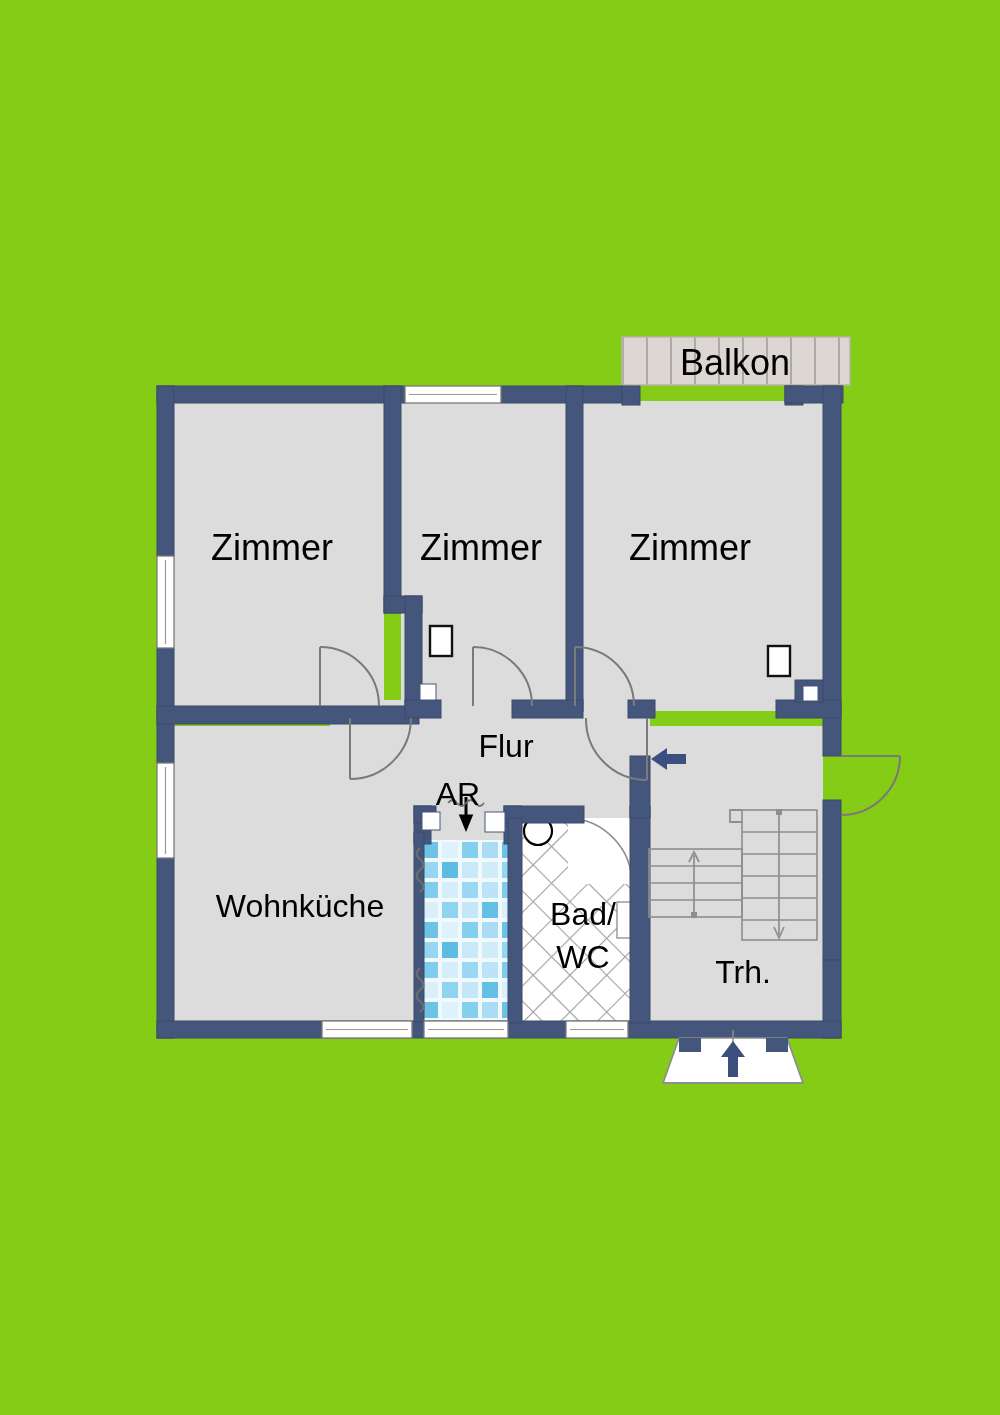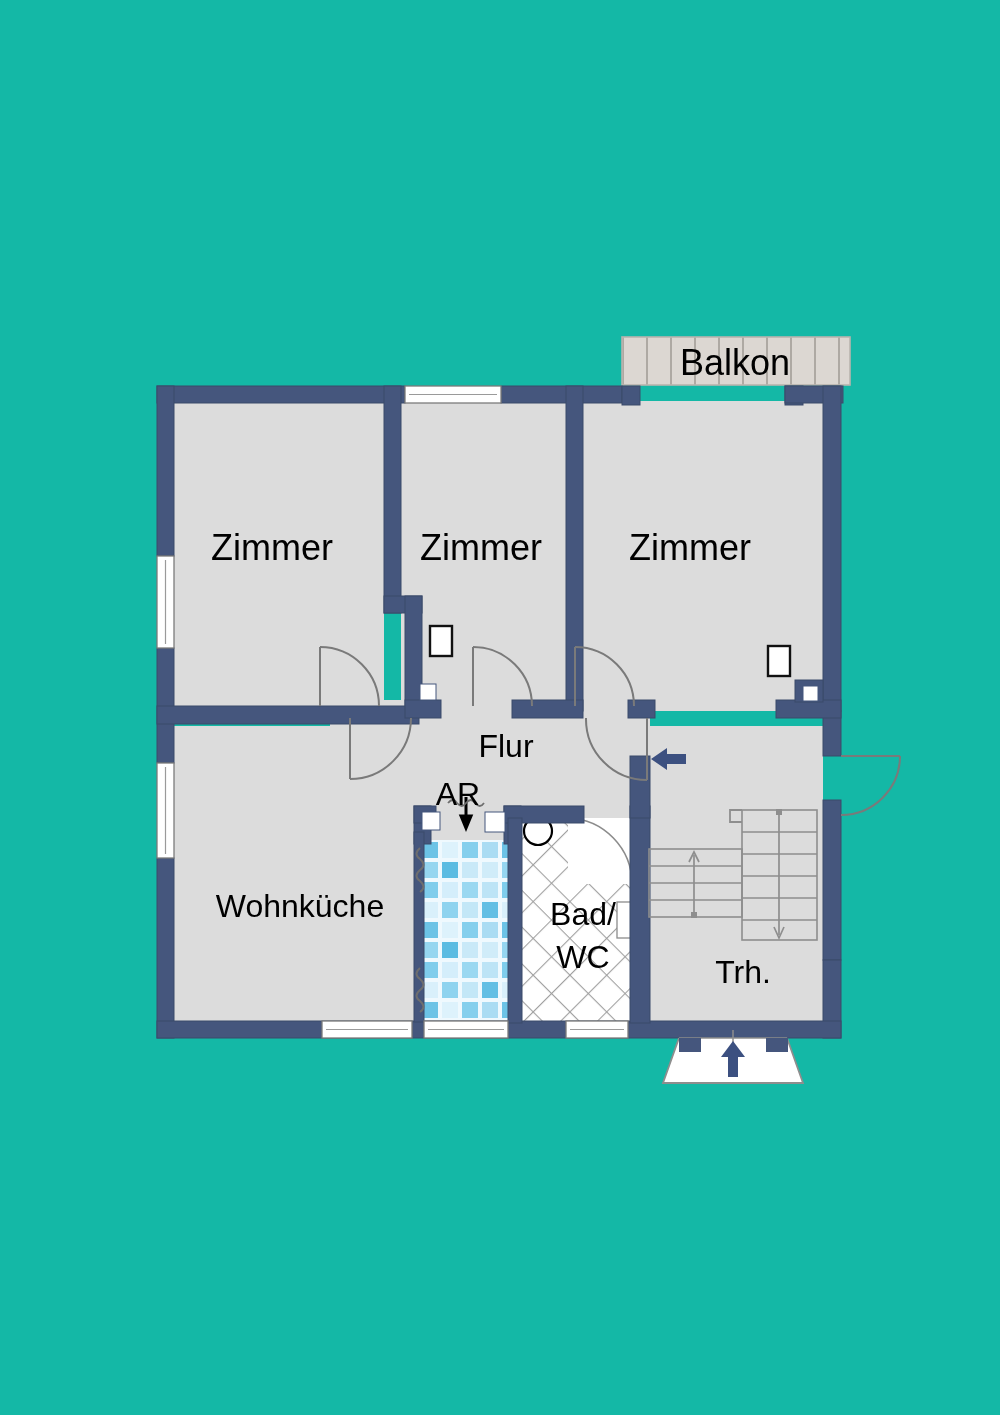--- a/index.html
+++ b/index.html
@@ -10,21 +10,21 @@
   body {
     width: 1000px;
     height: 1415px;
     font-family: "Liberation Sans", sans-serif;
     overflow: hidden;
   }
   #plan-wrapper {
     position: relative;
     width: 1000px;
     height: 1415px;
-    background: #14b8a6;
+    background: #84cc16;
   }
   svg#floorplan {
     display: block;
     width: 1000px;
     height: 1415px;
   }
   .room-label {
     font-family: "Liberation Sans", sans-serif;
     fill: #000000;
     font-weight: 400;

